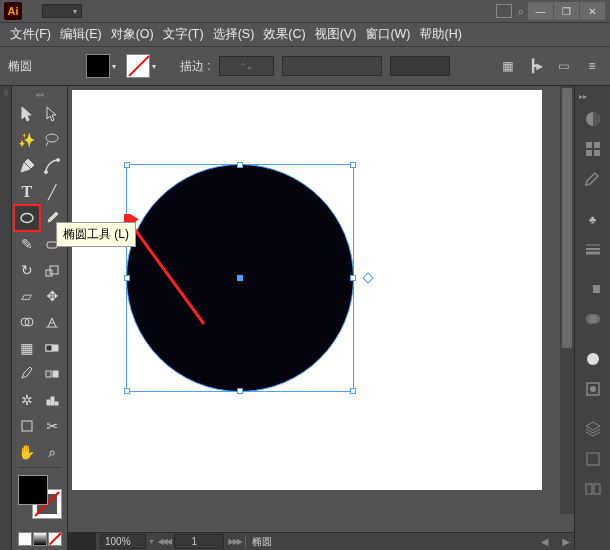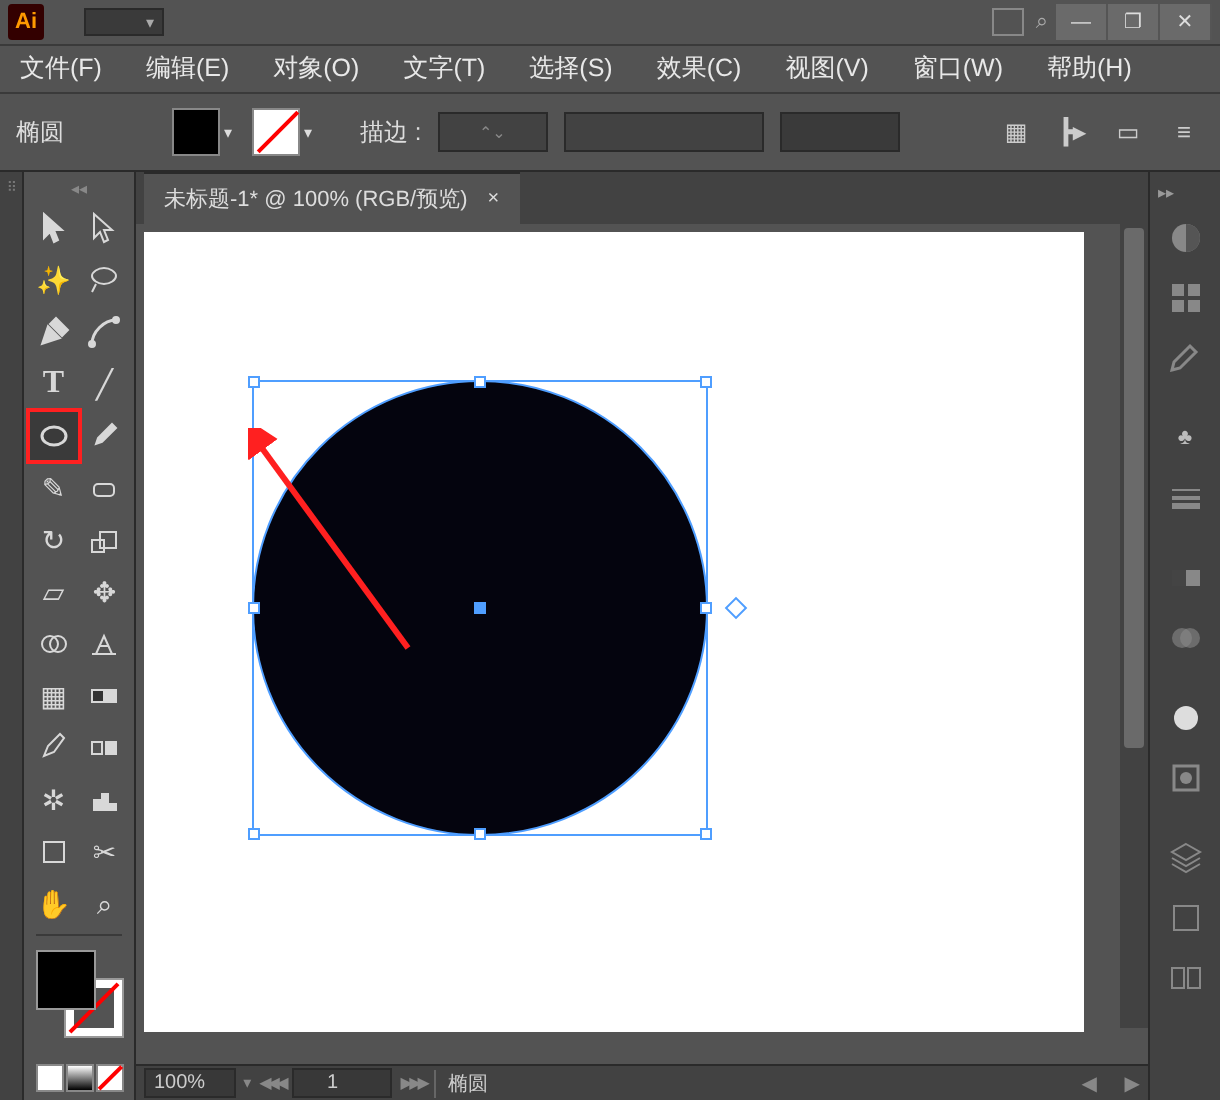--- a/index.html
+++ b/index.html
@@ -5,21 +5,21 @@
   * { box-sizing: border-box; margin: 0; padding: 0; font-family: "Microsoft YaHei", sans-serif; }
   body { background: #1a1a1a; width: 610px; height: 550px; overflow: hidden; color: #ccc; font-size: 11px; }
   
   .title-bar { height: 22px; background: #535353; display: flex; align-items: center; padding: 0 4px; }
   .ai-logo { width: 18px; height: 18px; background: #330000; color: #ff9a00; font-weight: bold; font-size: 11px; display: flex; align-items: center; justify-content: center; border-radius: 2px; }
   .title-spacer { flex: 1; display: flex; align-items: center; gap: 6px; margin-left: 20px; }
   .search-box { background: #424242; border: 1px solid #2a2a2a; padding: 1px 24px 1px 4px; color: #888; font-size: 10px; width: 130px; }
   .win-controls { display: flex; gap: 0; margin-left: auto; }
   .win-btn { width: 26px; height: 18px; background: #6a6a6a; color: #ddd; display: flex; align-items: center; justify-content: center; font-size: 10px; border-right: 1px solid #555; }
   
-  .menu-bar { height: 24px; background: #535353; display: flex; align-items: center; padding: 0 6px; gap: 14px; border-top: 1px solid #3a3a3a; }
+  .menu-bar { height: 24px; background: #535353; display: flex; align-items: center; padding: 0 6px; gap: 1px; border-top: 1px solid #3a3a3a; }
   .menu-item { padding: 3px 4px; font-size: 12.5px; color: #e8e8e8; }
   
   .control-bar { height: 40px; background: #535353; display: flex; align-items: center; padding: 0 8px; gap: 8px; border-top: 1px solid #3a3a3a; border-bottom: 1px solid #2a2a2a; }
   .shape-label { width: 70px; color: #ddd; font-size: 12px; }
   .swatch-group { display: flex; align-items: center; gap: 2px; }
   .fill-swatch { width: 24px; height: 24px; background: #000; border: 1px solid #888; }
   .stroke-swatch { width: 24px; height: 24px; border: 1px solid #888; background: #fff; position: relative; }
   .stroke-swatch::after { content: ""; position: absolute; left: -2px; top: 10px; width: 28px; height: 2px; background: red; transform: rotate(-45deg); }
   .dropdown-arrow { width: 12px; height: 20px; display: flex; align-items: center; color: #ddd; font-size: 8px; }
   .stroke-label { color: #ddd; margin-left: 8px; font-size: 12px; }
@@ -64,21 +64,21 @@
   .sel-handle.bl { left:-3px; bottom:-3px; } .sel-handle.bm { left:50%; margin-left:-3px; bottom:-3px; } .sel-handle.br { right:-3px; bottom:-3px; }
   .ellipse-shape { position: absolute; left: 54px; top: 74px; width: 228px; height: 228px; border-radius: 50%; background: #04040e; border: 1px solid #4f9eff; }
   .center-dot { position: absolute; left: 165px; top: 185px; width: 6px; height: 6px; background: #4f9eff; }
   .extra-handle { position: absolute; left: 292px; top: 184px; width: 8px; height: 8px; border: 1px solid #4f9eff; background:#fff; transform: rotate(45deg); }
   
   .arrow-annotation { position: absolute; left: 56px; top: 128px; z-index: 50; pointer-events:none; }
   
   .right-scroll { position: absolute; right: 0; top: 0; bottom: 18px; width: 14px; background: #424242; }
   .scroll-thumb-v { position: absolute; top: 2px; left: 2px; right: 2px; height: 260px; background: #6a6a6a; border-radius: 2px; }
   
-  .status-bar { height: 18px; background: #424242; display: flex; align-items: center; padding: 0 4px; font-size: 10px; color: #ccc; gap: 4px; border-top:1px solid #2a2a2a;}
+  .status-bar { height: 18px; background: #424242; display: flex; align-items: center; padding: 0 4px; font-size: 10px; color: #ccc; gap: 4px; border-top:1px solid #2a2a2a;margin-left:28px;}
   .zoom-dd { background: #383838; padding: 1px 14px 1px 4px; border: 1px solid #2a2a2a; }
   .status-seg { border-left: 1px solid #666; padding-left: 6px; }
   .status-arrows { font-size: 8px; color: #888; letter-spacing: -2px; }
   
   .right-dock { width: 36px; background: #424242; border-left: 1px solid #2a2a2a; display: flex; flex-direction: column; align-items: center; padding-top: 6px; gap: 0; }
   .dock-collapse { color: #999; font-size: 8px; align-self: flex-start; padding-left:4px; margin-bottom:4px; }
   .dock-btn { width: 30px; height: 28px; display: flex; align-items: center; justify-content: center; color: #bbb; margin-bottom:2px;}
   .dock-btn svg { width: 18px; height: 18px; fill: #bbb; }
   .dock-sep { height: 10px; }
 </style>
@@ -273,29 +273,24 @@
       <div class="stroke-box"></div>
     </div>
     <div class="mini-swatches">
       <div class="mini-sw" style="background:#fff"></div>
       <div class="mini-sw" style="background:linear-gradient(#fff,#000)"></div>
       <div class="mini-sw" style="background:#fff;position:relative;">
           <span style="position:absolute;left:-2px;top:5px;width:16px;height:1.5px;background:red;transform:rotate(-45deg);"></span>
         </div>
     </div>
 
+    <div class="tooltip">椭圆工具 (L)</div>
   </div>
 
   <div class="center-col">
-    <div class="doc-tab-bar">
-      <div class="doc-tab">
-        <span>未标题-1* @ 100% (RGB/预览)</span>
-        <span class="tab-close">×</span>
-      </div>
-    </div>
     <div class="canvas-viewport">
       <div class="artboard">
         <div class="ellipse-shape"></div>
         <div class="selection-box">
           <div class="sel-handle tl"></div>
           <div class="sel-handle tm"></div>
           <div class="sel-handle tr"></div>
           <div class="sel-handle ml"></div>
           <div class="sel-handle mr"></div>
           <div class="sel-handle bl"></div>

